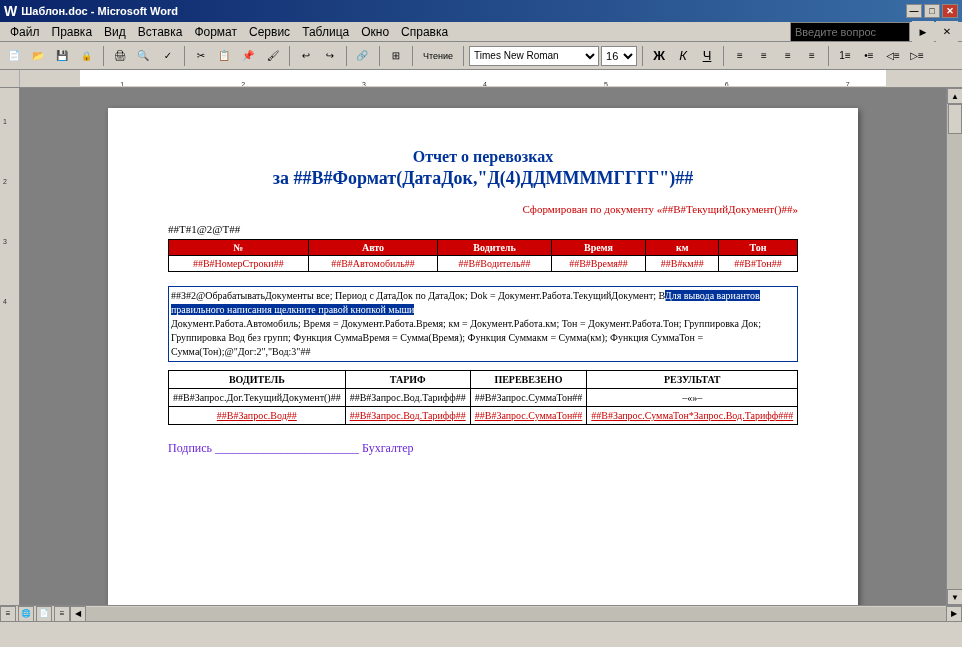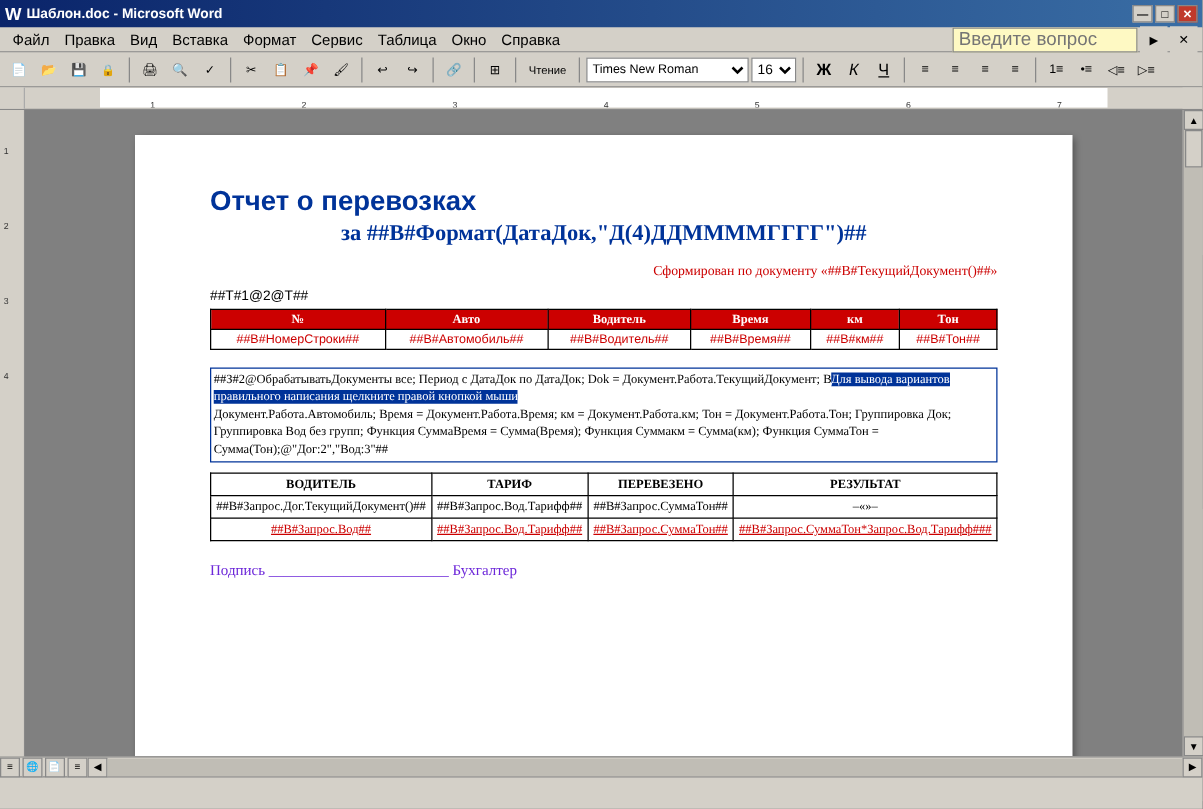--- a/index.html
+++ b/index.html
@@ -79,24 +79,24 @@
       width: 36px;
     }
     .help-box {
       margin-left: auto;
       display: flex;
       align-items: center;
       gap: 2px;
     }
     .help-input {
       height: 20px;
-      width: 148px;
-      font-size: 15px;
-      border: 1px solid #888;
-      background: #fef9c3;
+      width: 120px;
+      font-size: 11px;
+      border: 1px solid #888;
+      background: #000000;
       padding: 0 4px;
       color: #888;
     }
     .bold-btn { font-weight: bold; font-size: 13px; }
     .italic-btn { font-style: italic; font-size: 13px; }
     .underline-btn { text-decoration: underline; font-size: 13px; }
     .ruler-inner {
       background: white;
       height: 16px;
       flex: 1;
@@ -155,65 +155,65 @@
       background: white;
       width: 750px;
       min-height: 540px;
       padding: 40px 60px;
       box-shadow: 2px 2px 6px rgba(0,0,0,0.4);
       position: relative;
     }
 
     
     .doc-title {
-      text-align: left;
-      font-family: Liberation Sans, sans-serif;
-      font-size: 22px;
+      text-align: center;
+      font-family: Liberation Serif, serif;
+      font-size: 16px;
       color: #003399;
       font-weight: bold;
       margin-bottom: 2px;
     }
     .doc-subtitle {
       text-align: center;
       font-family: 'Times New Roman', Times, serif;
       font-size: 18px;
       color: #003399;
       font-weight: bold;
       margin-bottom: 14px;
     }
     .doc-formed {
       text-align: right;
       font-family: 'Times New Roman', Times, serif;
       font-size: 11px;
       color: #cc0000;
       margin-bottom: 8px;
     }
     .doc-field-label {
-      font-family: Liberation Sans, sans-serif;
+      font-family: Liberation Serif, serif;
       font-size: 11px;
       color: #000;
       margin-bottom: 4px;
     }
     .doc-table {
       width: 100%;
       border-collapse: collapse;
       margin-bottom: 14px;
     }
     .doc-table th {
       background: #cc0000;
       color: white;
       border: 1px solid #000;
       font-family: 'Times New Roman', Times, serif;
       font-size: 10px;
       padding: 2px 4px;
       text-align: center;
     }
     .doc-table td {
       border: 1px solid #000;
-      font-family: Liberation Sans, sans-serif;
+      font-family: Liberation Serif, serif;
       font-size: 10px;
       padding: 2px 4px;
       text-align: center;
       color: #cc0000;
     }
     .salary-title {
       font-family: 'Times New Roman', Times, serif;
       font-size: 13px;
       font-weight: bold;
       color: #003399;

